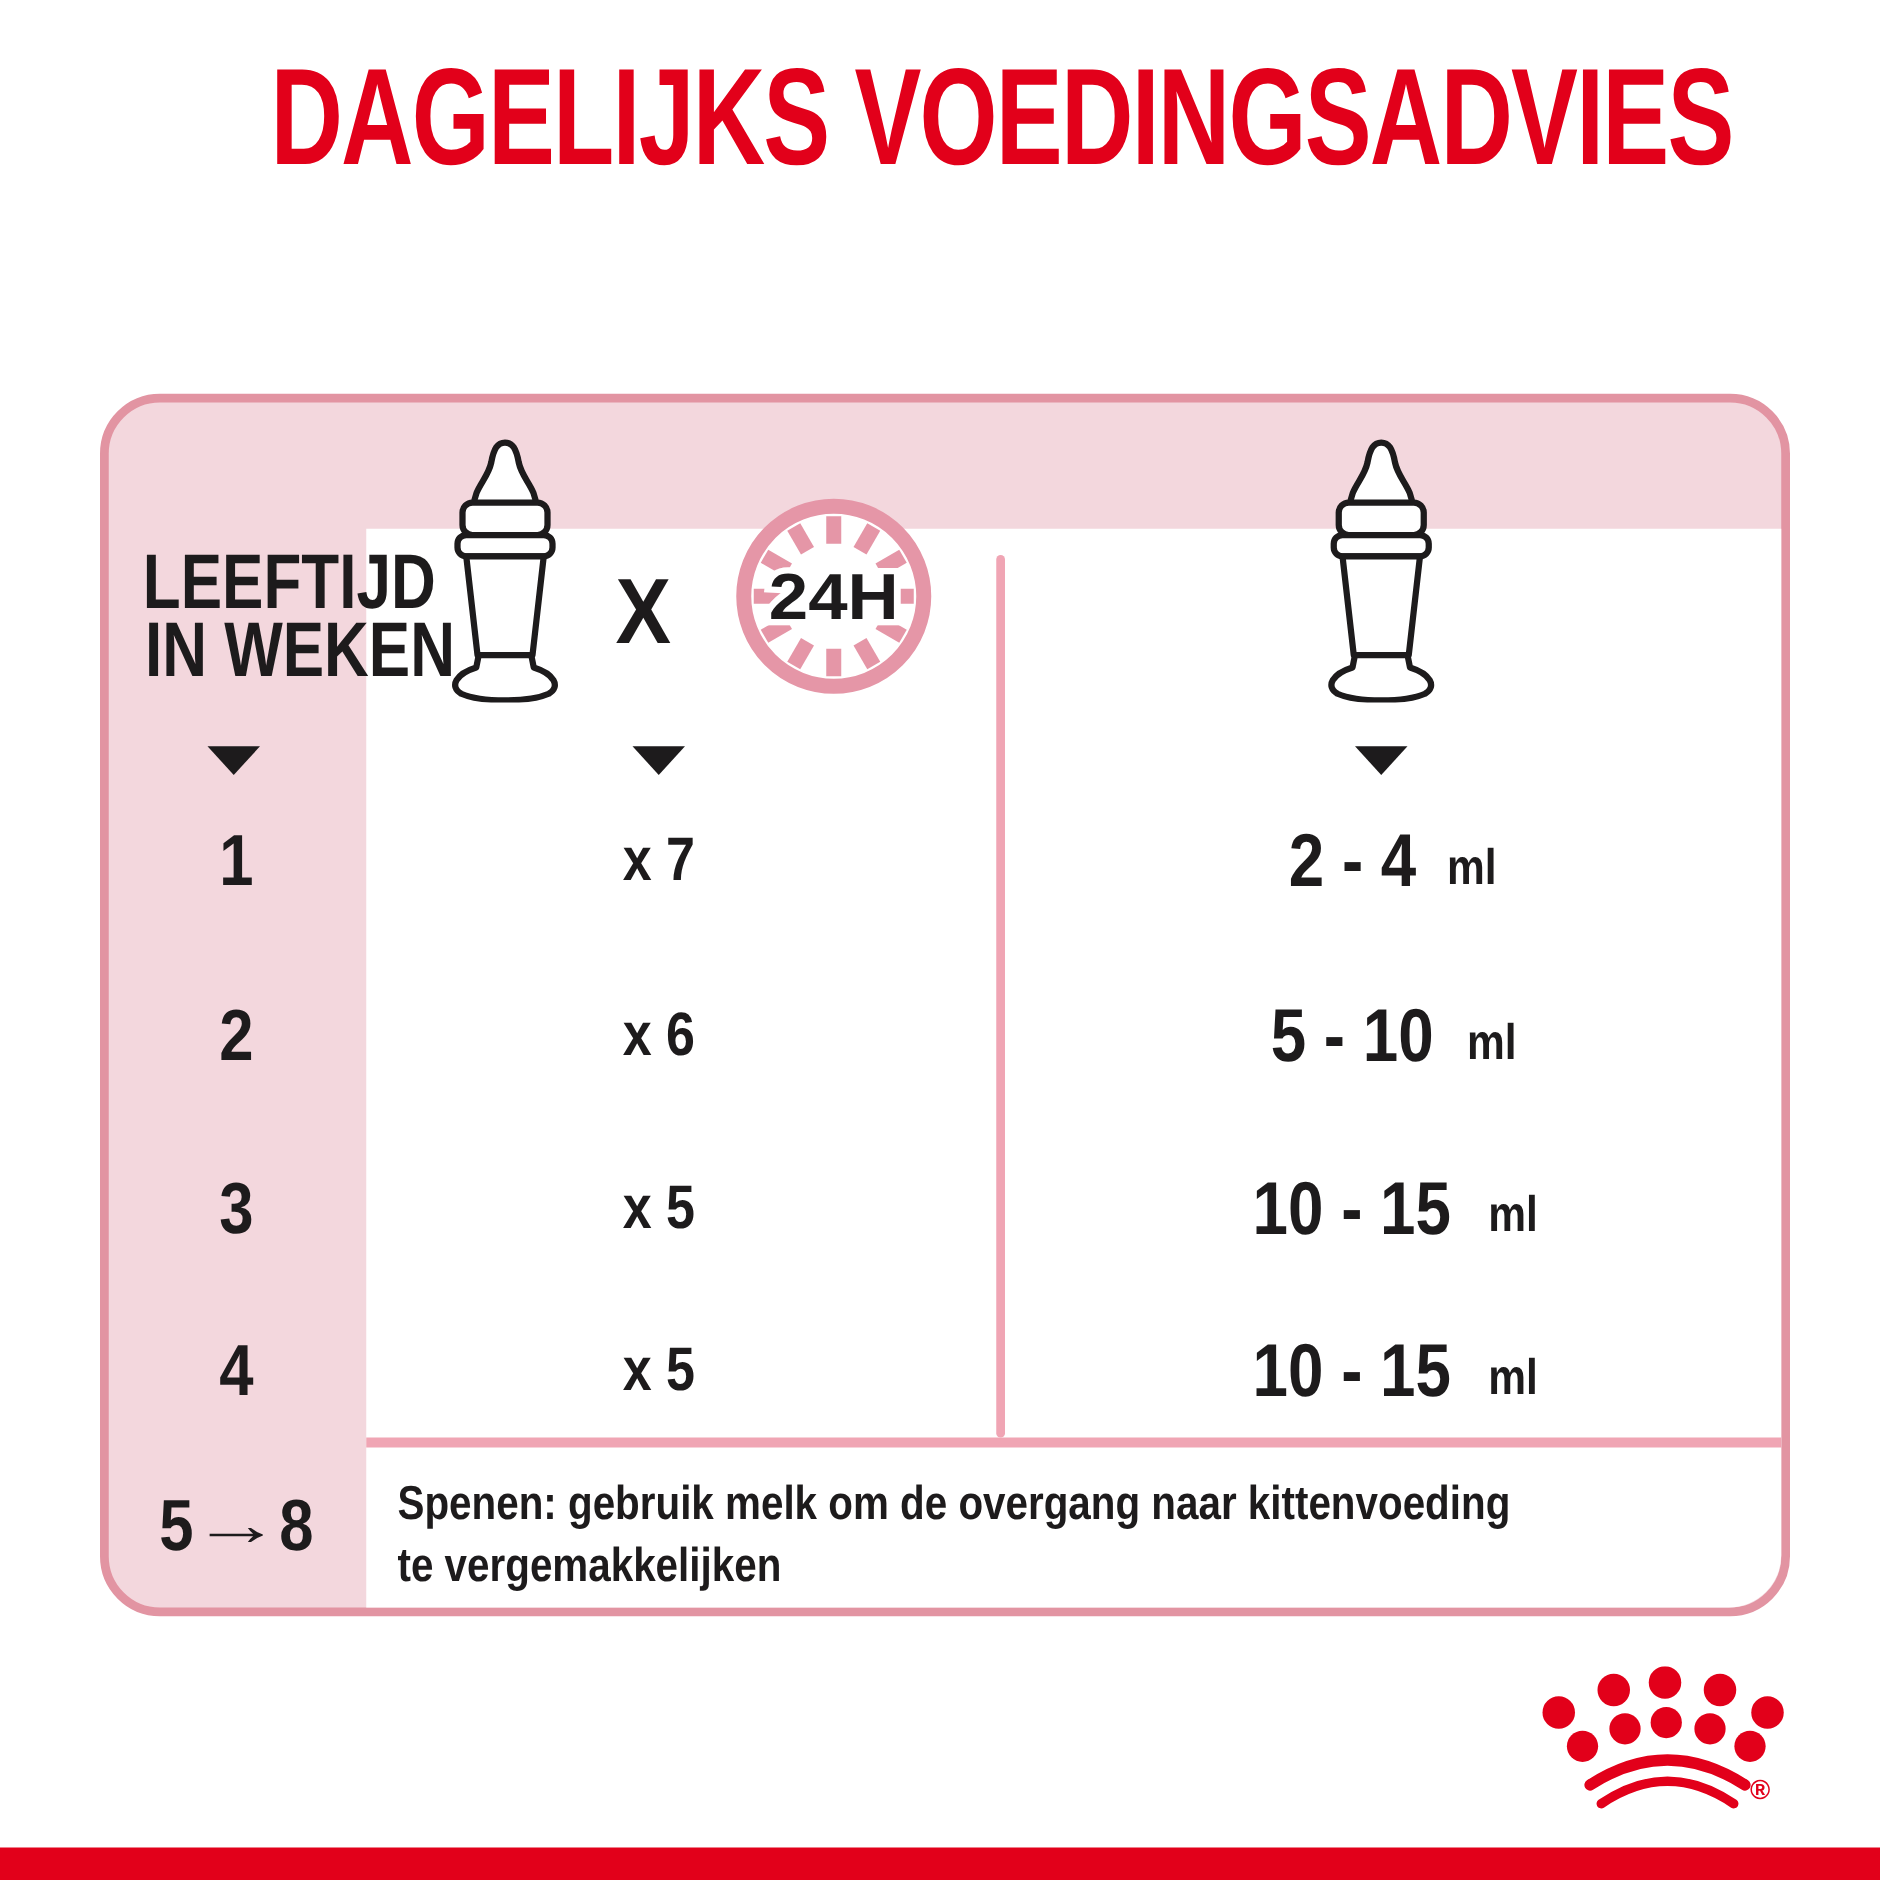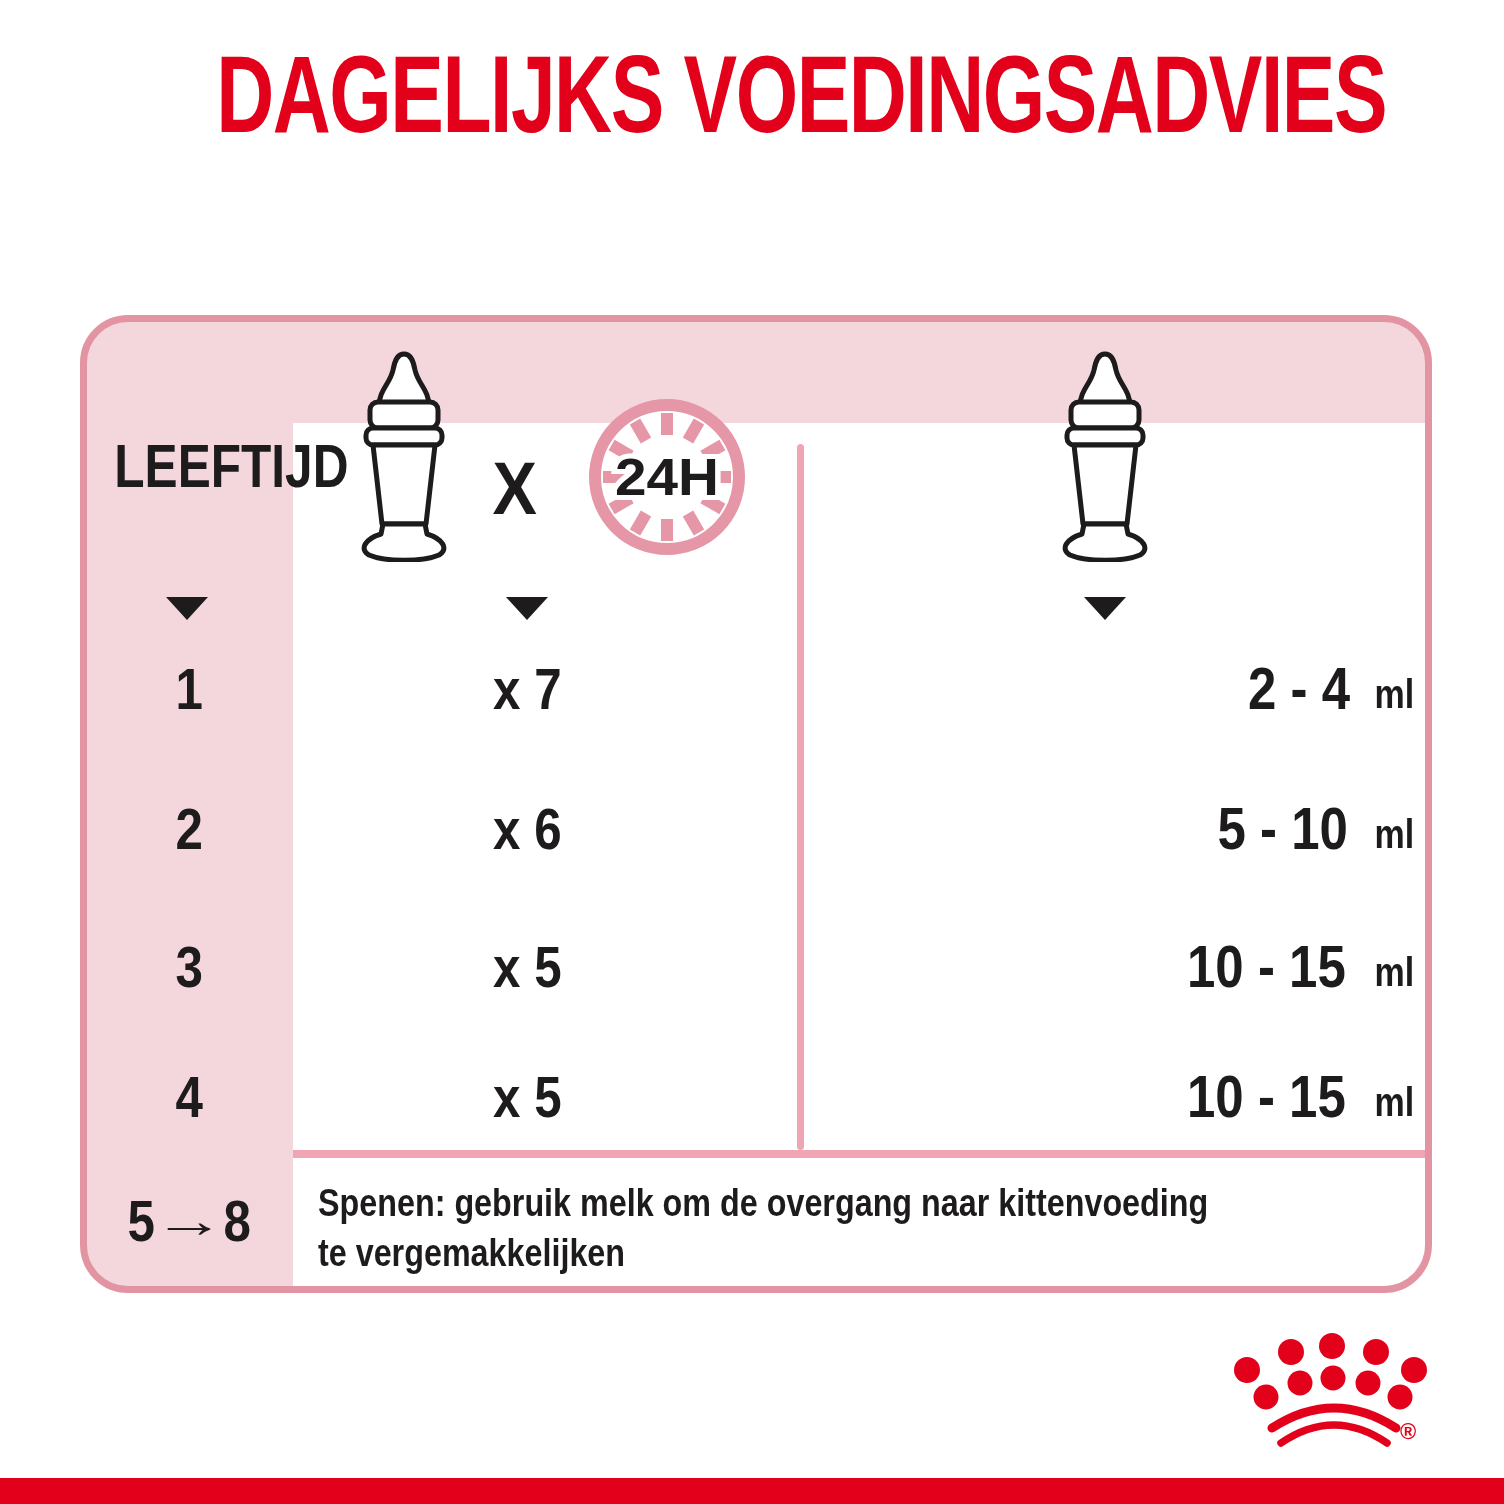--- a/index.html
+++ b/index.html
@@ -42,22 +42,22 @@
 
   .v-divider{left:797px;top:444px;width:7px;height:706px;background:var(--divider_pink);border-radius:4px;}
   .h-divider{left:293px;top:1150px;width:1132px;height:8px;background:var(--divider_pink);}
 
   .tri{width:0;height:0;border-left:21px solid transparent;border-right:21px solid transparent;
     border-top:23px solid var(--text_black);top:597px;}
   .tri.t1{left:166px;} .tri.t2{left:506px;} .tri.t3{left:1084px;}
 
   .cell{height:90px;display:flex;align-items:center;justify-content:center;font-weight:bold;}
   .c-week{left:85px;width:208px;font-size:58px;}
-  .c-feed{left:293px;width:468px;font-size:58px;text-align:right;}
-  .c-amt{left:804px;width:614px;font-size:60px;justify-content:flex-end;}
+  .c-feed{left:293px;width:468px;font-size:49px;text-align:right;}
+  .c-amt{left:804px;width:614px;font-size:60px;}
   .r1{top:643px;} .r2{top:783px;} .r3{top:921px;} .r4{top:1051px;}
   .unit{font-size:40px;margin-left:12px;align-self:flex-end;padding-bottom:6px;}
   .amt-wrap{display:flex;align-items:center;}
 
   .c-range{left:85px;top:1175px;width:208px;height:90px;display:flex;align-items:center;justify-content:center;
     font-size:58px;font-weight:bold;}
   .range-arrow{display:inline-block;font-weight:400;transform:scaleX(1.5);margin:0 8px;font-size:48px;}
 
   .note{left:318px;top:1178px;width:1090px;font-weight:bold;font-size:38px;line-height:50px;}
 
@@ -71,20 +71,21 @@
 
 <div class="abs title">
   <span class="t">DAGELIJKS VOEDINGSADVIES</span>
 </div>
 
 <div class="abs panel"></div>
 <div class="abs white-area"></div>
 
 <div class="abs hdr-left">
   <div><span class="cond" style="transform:scaleX(0.8);">LEEFTIJD</span></div>
+  <div><span class="cond" style="transform:scaleX(0.8);">IN WEKEN</span></div>
 </div>
 
 <svg class="abs" style="left:352px;top:350px;" width="104" height="212" viewBox="0 0 104 212">
   <g fill="#ffffff" stroke="#1d1b1c" stroke-width="5" stroke-linejoin="round">
     <path d="M27,56 C27,40 38,34 41,20 C43,9 46,4 52,4 C58,4 61,9 63,20 C66,34 77,40 77,56 Z"></path>
     <rect x="18" y="52" width="68" height="26" rx="8"></rect>
     <rect x="14" y="78" width="76" height="17" rx="7"></rect>
     <path d="M21,95 L30,174 L74,174 L83,95 Z"></path>
     <path d="M31,174 L29,184 C13,189 7,199 17,205 C33,212 71,212 87,205 C97,199 91,189 75,184 L73,174 Z"></path>
   </g>

